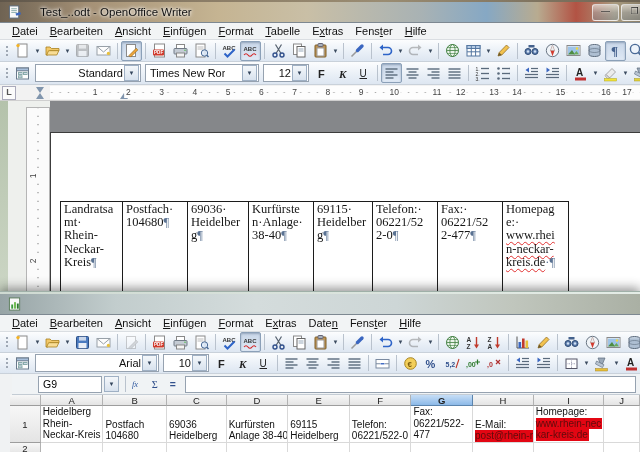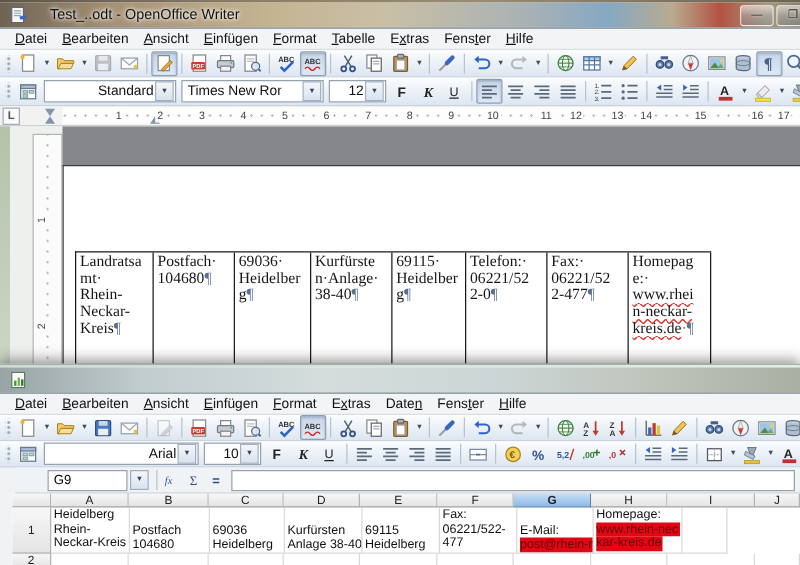--- a/index.html
+++ b/index.html
@@ -973,20 +973,24 @@
             <div class="gridline"><span>Heidelberg</span></div>
           </div>
           <div class="gcell vbot" style="width: 62px; height: 37px;">
             <div class="gridline"><span>Kurfürsten</span></div>
             <div class="gridline"><span>Anlage 38-40</span></div>
           </div>
           <div class="gcell vbot" style="width: 62px; height: 37px;">
             <div class="gridline"><span>69115</span></div>
             <div class="gridline"><span>Heidelberg</span></div>
           </div>
+          <div class="gcell vbot" style="width: 62px; height: 37px;">
+            <div class="gridline"><span>Telefon:</span></div>
+            <div class="gridline"><span>06221/522-0</span></div>
+          </div>
           <div class="gcell" style="width: 62px; height: 37px;">
             <div class="gridline"><span>Fax:</span></div>
             <div class="gridline"><span>06221/522-</span></div>
             <div class="gridline"><span>477</span></div>
           </div>
           <div class="gcell vbot" style="width: 61px; height: 37px;">
             <div class="gridline"><span>E-Mail:</span></div>
             <div class="gridline"><span class="redline">post@rhein-ne</span></div>
           </div>
           <div class="gcell" style="width: 71px; height: 37px;">

